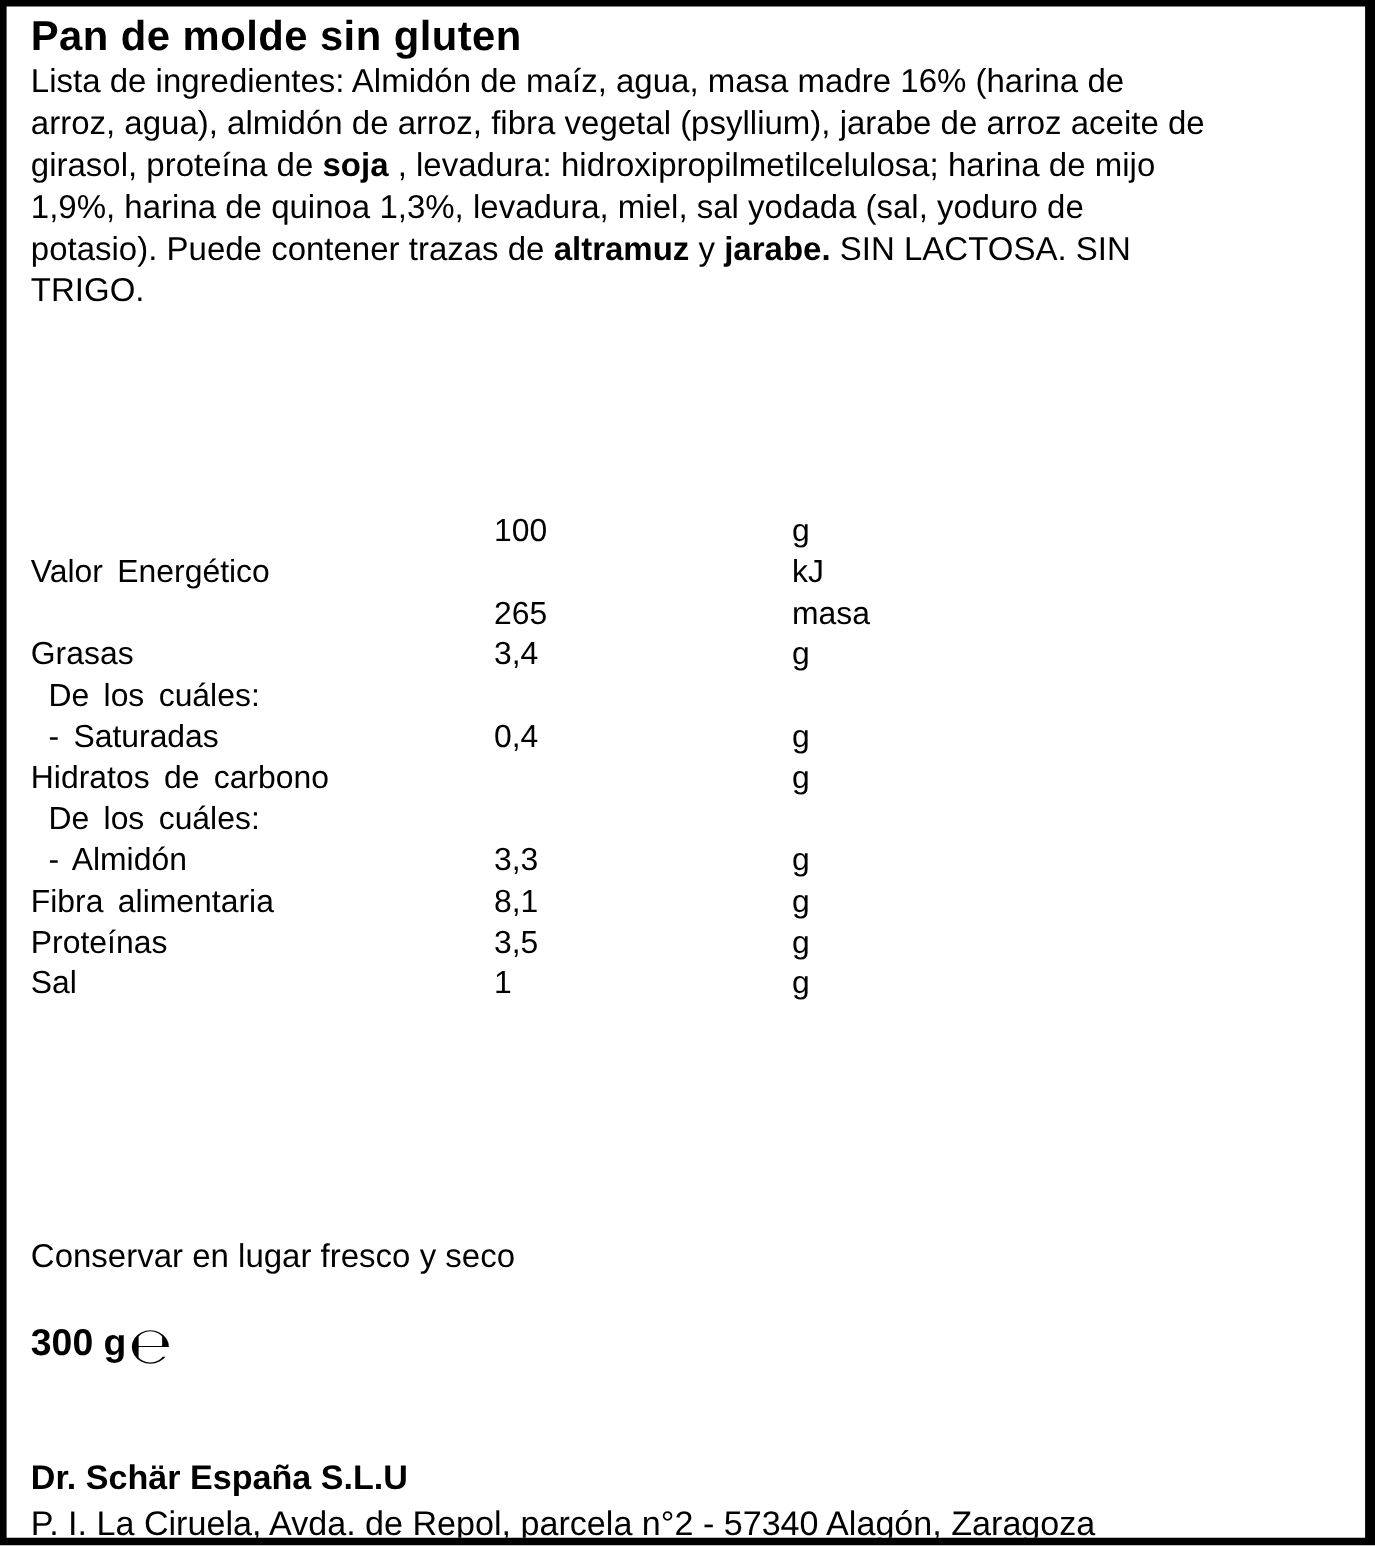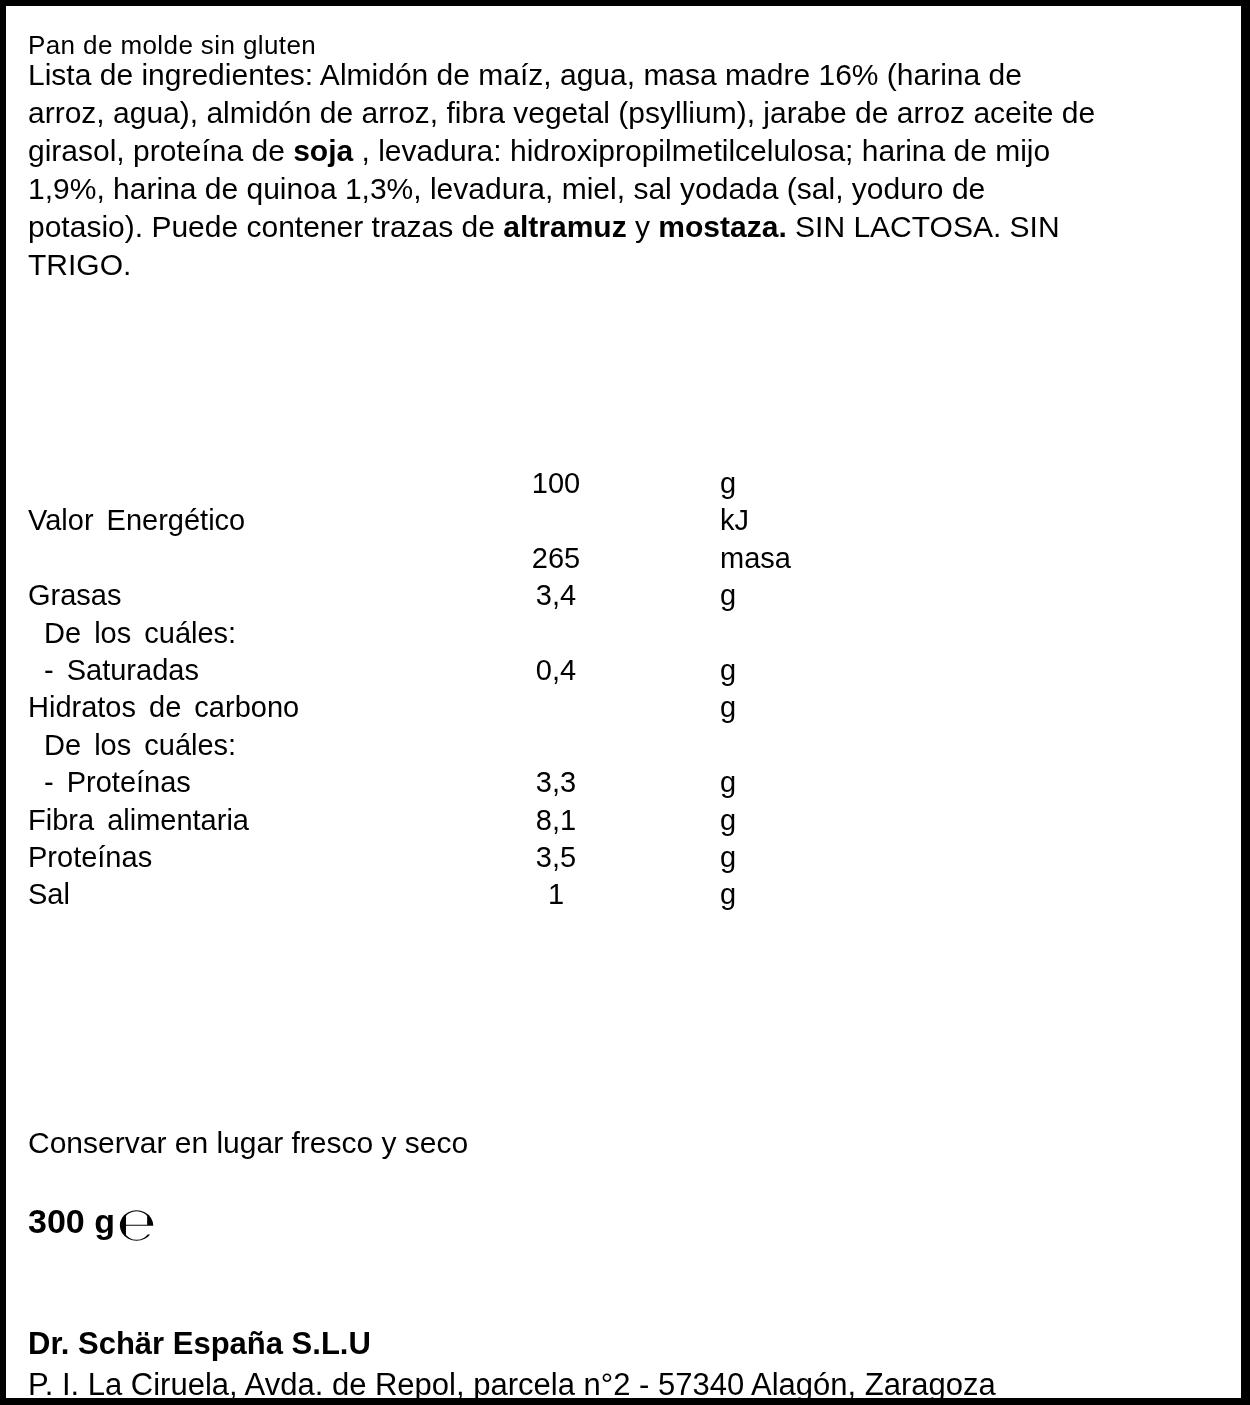--- a/index.html
+++ b/index.html
@@ -9,37 +9,37 @@
     box-sizing:border-box;
     background:#ffffff;
     border:6px solid #000;
     border-right-width:9px;
     border-bottom-width:7px;
     overflow:hidden;
     font-family:"Liberation Sans", sans-serif;
     color:#000;
   }
   .title{
-    position:absolute;top:24px;left:22px;
-    font-size:26px;font-weight:normal;letter-spacing:.4px;
+    position:absolute;top:6px;left:22px;
+    font-size:38px;font-weight:bold;letter-spacing:.4px;
   }
   .ingredients{
     position:absolute;top:50px;left:22px;
     font-size:30px;line-height:38px;white-space:nowrap;
   }
   .ing-line{display:block;}
   .b{font-weight:bold;}
   .ntable{
     position:absolute;top:459px;left:22px;width:1180px;
     font-size:29px;
   }
   .nrow{position:relative;height:37.4px;line-height:37.4px;word-spacing:5px;}
   .nrow .nlabel{display:inline-block;}
   .nrow.indent .nlabel{padding-left:16px;}
-  .vnum{position:absolute;left:393px;top:0;width:270px;text-align:center;word-spacing:0;}
+  .vnum{position:absolute;left:421px;top:0;width:270px;text-align:left;word-spacing:0;}
   .vunit{position:absolute;left:692px;top:0;word-spacing:0;}
   .storage{position:absolute;top:1120px;left:22px;font-size:30px;}
   .netweight{position:absolute;top:1196px;left:22px;font-size:34px;font-weight:bold;}
   .esign{
     font-weight:normal;font-size:46px;line-height:34px;
     vertical-align:-7px;margin-left:2px;
     font-family:"DejaVu Sans", sans-serif;
   }
   .mfr-name{position:absolute;top:1320px;left:22px;font-size:31px;font-weight:bold;}
   .mfr-addr{position:absolute;top:1361px;left:22px;font-size:31px;white-space:nowrap;}
@@ -49,21 +49,21 @@
 
 <div class="page">
 
   <div class="title">Pan de molde sin gluten</div>
 
   <div class="ingredients">
     <span class="ing-line">Lista de ingredientes: Almidón de maíz, agua, masa madre 16% (harina de</span>
     <span class="ing-line">arroz, agua), almidón de arroz, fibra vegetal (psyllium), jarabe de arroz aceite de</span>
     <span class="ing-line"><span>girasol, proteína de </span><span class="b">soja</span><span> , levadura: hidroxipropilmetilcelulosa; harina de mijo</span></span>
     <span class="ing-line">1,9%, harina de quinoa 1,3%, levadura, miel, sal yodada (sal, yoduro de</span>
-    <span class="ing-line"><span>potasio). Puede contener trazas de </span><span class="b">altramuz</span><span> y </span><span class="b">mostaza.</span><span> SIN LACTOSA. SIN</span></span>
+    <span class="ing-line"><span>potasio). Puede contener trazas de </span><span class="b">altramuz</span><span> y </span><span class="b">jarabe.</span><span> SIN LACTOSA. SIN</span></span>
     <span class="ing-line">TRIGO.</span>
   </div>
 
   <div class="ntable">
     <div class="nrow">
       <span class="nlabel"></span>
       <span class="vnum">100</span>
       <span class="vunit">g</span>
     </div>
     <div class="nrow">
@@ -93,21 +93,21 @@
     <div class="nrow">
       <span class="nlabel">Hidratos de carbono</span>
       <span class="vunit">g</span>
     </div>
     <div class="nrow indent">
       <span class="nlabel">De los cuáles:</span>
       <span class="vnum"></span>
       <span class="vunit"></span>
     </div>
     <div class="nrow indent">
-      <span class="nlabel">- Proteínas</span>
+      <span class="nlabel">- Almidón</span>
       <span class="vnum">3,3</span>
       <span class="vunit">g</span>
     </div>
     <div class="nrow">
       <span class="nlabel">Fibra alimentaria</span>
       <span class="vnum">8,1</span>
       <span class="vunit">g</span>
     </div>
     <div class="nrow">
       <span class="nlabel">Proteínas</span>

